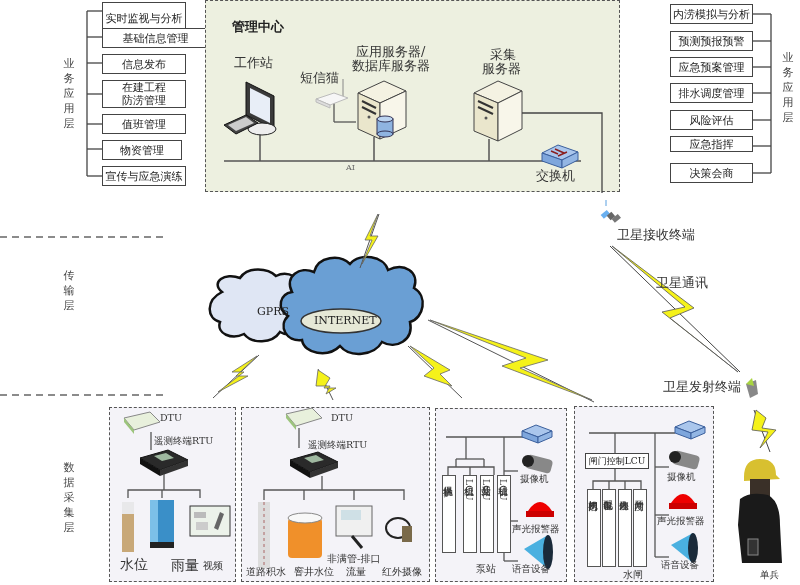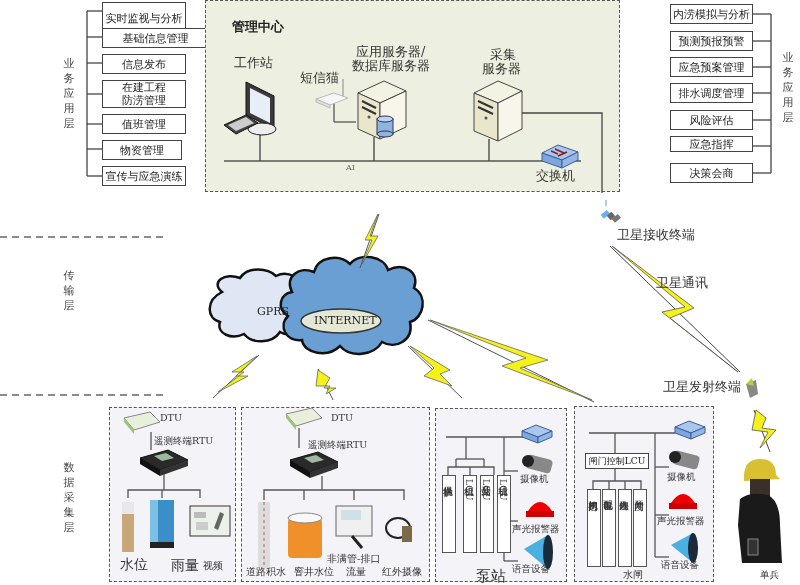--- a/index.html
+++ b/index.html
@@ -331,21 +331,21 @@
     </div>
   <div class="vbox" style="left:44px; top:66px; width:14px; height:78px;">
       <span style="writing-mode:vertical-rl;">开关站LCU</span>
     </div>
   <div class="vbox" style="left:61px; top:66px; width:14px; height:78px;">
       <span style="writing-mode:vertical-rl;">辅机LCU</span>
     </div>
   <div class="lbl-s" style="left:84px; top:64px;">摄像机</div>
   <div class="lbl-s" style="left:76px; top:114px;">声光报警器</div>
   <div class="lbl-s" style="left:76px; top:154px;">语音设备</div>
-  <div class="lbl-s" style="left:40px; top:161px; font-size:15px;">泵站</div>
+  <div class="lbl-s" style="left:40px; top:154px; font-size:10px;">泵站</div>
 </div>
 
 <div class="site" style="left:574px; top:406px; width:140px; height:176px;">
   <svg class="abs" style="left:0;top:0;" width="140" height="176">
     <line x1="14" y1="26" x2="100" y2="26" stroke="#555" stroke-width="1.3"></line>
     <line x1="40" y1="26" x2="40" y2="46" stroke="#555" stroke-width="1.3"></line>
     <line x1="40" y1="62" x2="40" y2="74" stroke="#555" stroke-width="1.3"></line>
     <polyline points="18,82 18,74 66,74 66,82" fill="none" stroke="#555" stroke-width="1.3"></polyline>
     <line x1="34" y1="74" x2="34" y2="82" stroke="#555" stroke-width="1.3"></line>
     <line x1="50" y1="74" x2="50" y2="82" stroke="#555" stroke-width="1.3"></line>

